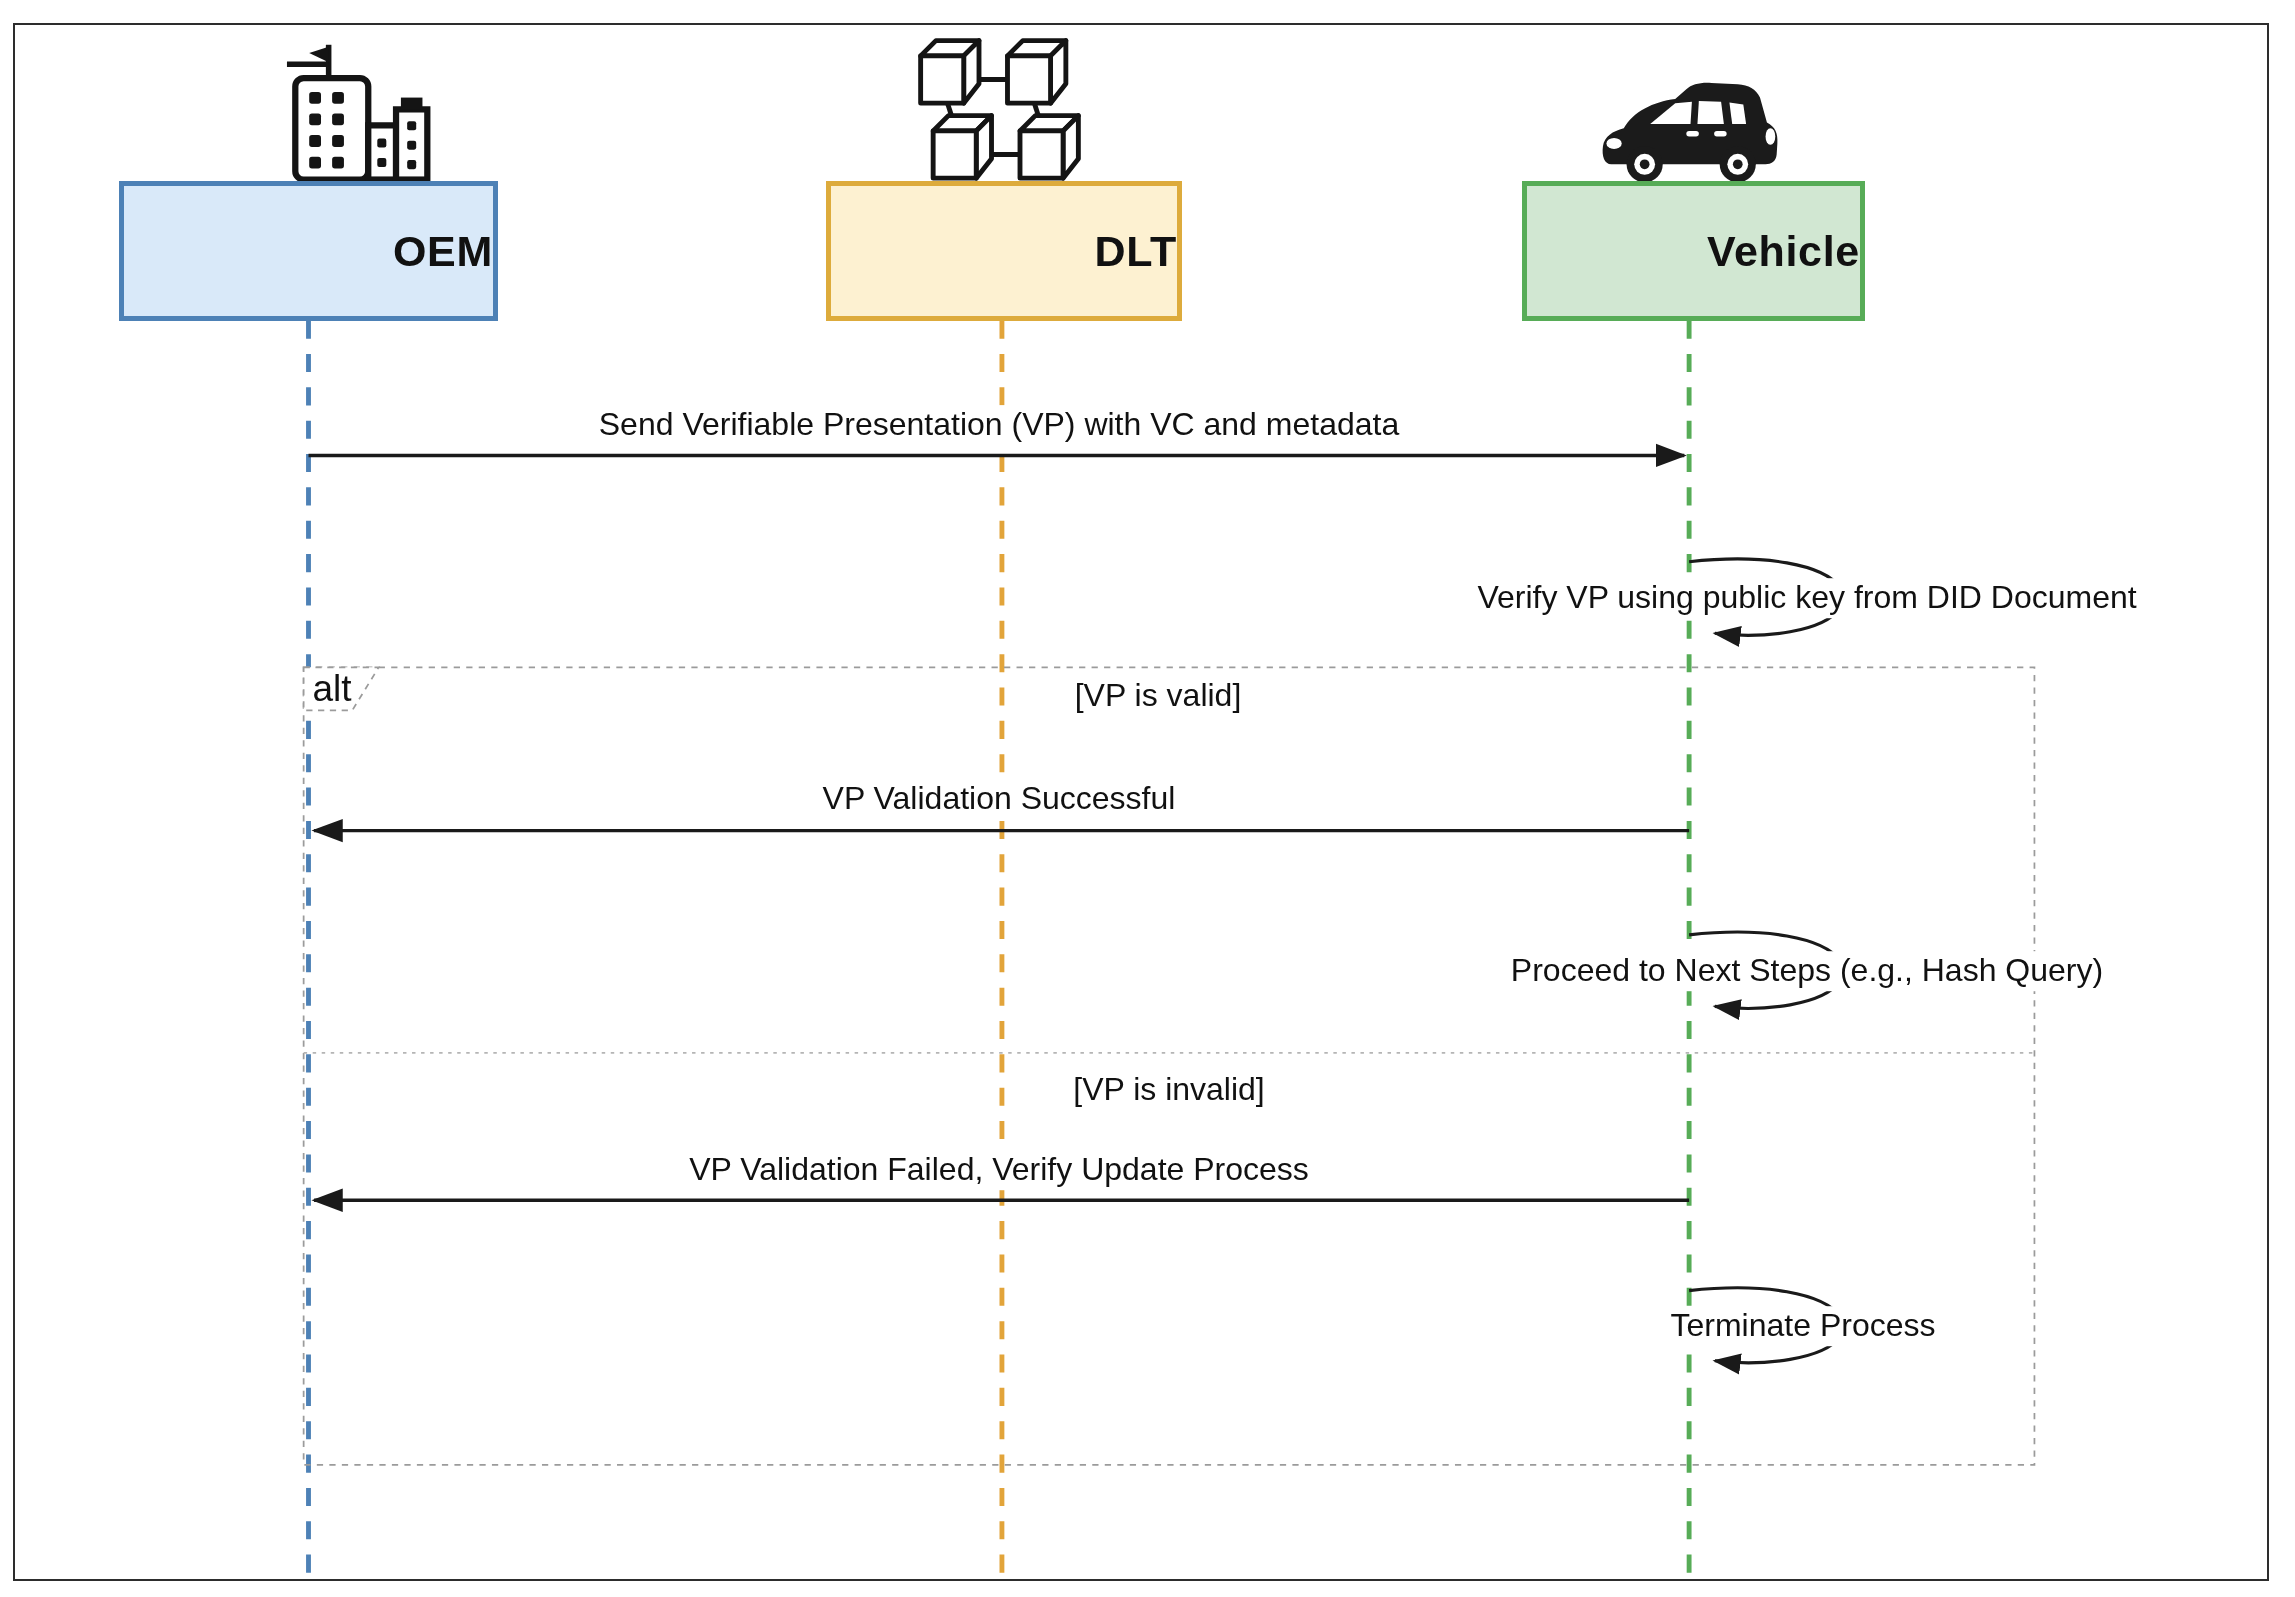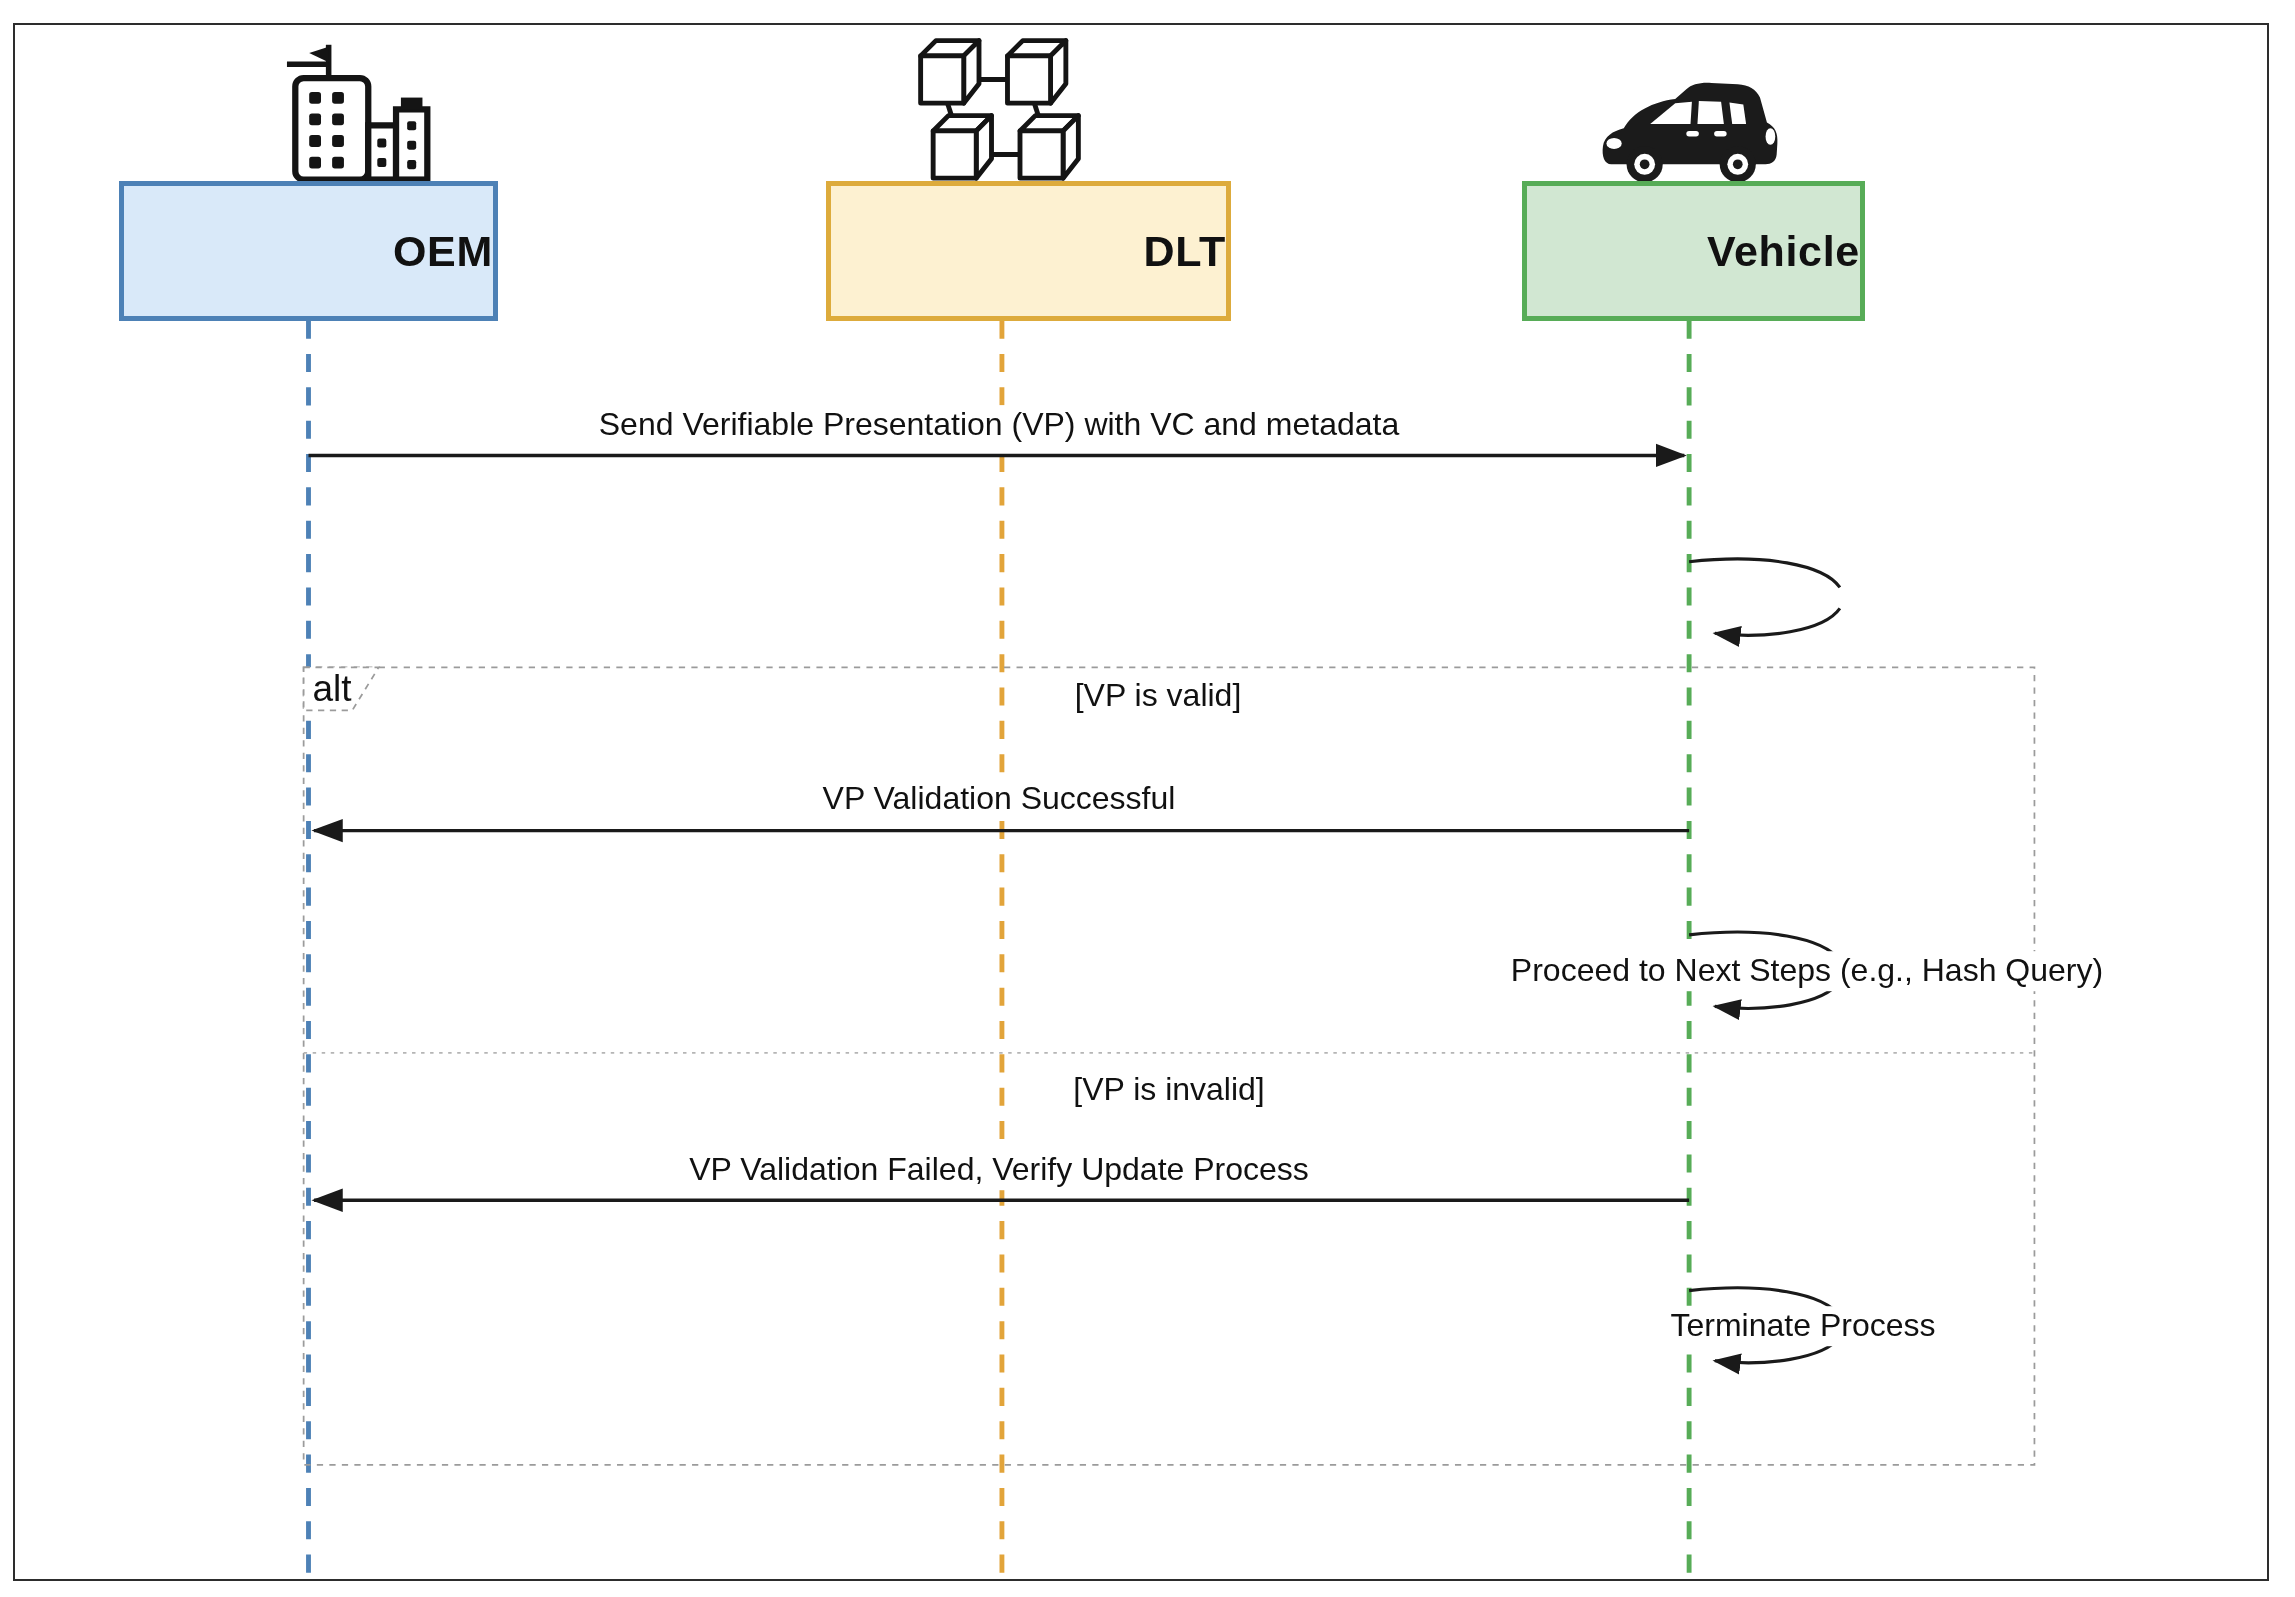--- a/index.html
+++ b/index.html
@@ -9,21 +9,21 @@
   }
   .outer-border{
     position:absolute;left:13.2px;top:23px;width:2252px;height:1554px;
     border:2.8px solid #2d2d2d;
   }
   .actor-box{
     position:absolute;top:181px;height:140px;display:flex;align-items:center;justify-content:flex-end;
     box-sizing:border-box;font-weight:bold;font-size:43px;color:#111;letter-spacing:0.7px;
   }
   .actor-oem{left:119px;width:379px;background:#d9e9f9;border:5.6px solid #4d81b6;}
-  .actor-dlt{left:826px;width:405px;background:#fdf1d1;border:5.6px solid #ddab3c;}
+  .actor-dlt{left:826px;width:356px;background:#fdf1d1;border:5.6px solid #ddab3c;}
   .actor-vehicle{left:1522px;width:343px;background:#d1e7d2;border:5.6px solid #57ac57;}
   .lbl{
     position:absolute;transform:translate(-50%,-50%);white-space:nowrap;
     font-size:32px;color:#111;background:#ffffff;padding:1.4px 7px;line-height:1.15;
   }
   .alt-lbl{font-size:37px;background:transparent;padding:0;}
   svg.layer{position:absolute;left:0;top:0;}
 </style>
 </head>
 <body>
@@ -126,20 +126,21 @@
   </div>
   <div class="actor-box actor-dlt">
     <span>DLT</span>
   </div>
   <div class="actor-box actor-vehicle">
     <span>Vehicle</span>
   </div>
 
   <div class="lbl" style="left:999px;top:425px">Send Verifiable Presentation (VP) with VC and metadata</div>
 
+  <div class="lbl" style="left:1807px;top:598px">Verify VP using public key from DID Document</div>
 
   <div class="lbl alt-lbl" style="left:332px;top:689px">alt</div>
 
   <div class="lbl" style="left:1158px;top:696px">[VP is valid]</div>
 
   <div class="lbl" style="left:999px;top:799px">VP Validation Successful</div>
 
   <div class="lbl" style="left:1807px;top:971px">Proceed to Next Steps (e.g., Hash Query)</div>
 
   <div class="lbl" style="left:1169px;top:1090px">[VP is invalid]</div>

